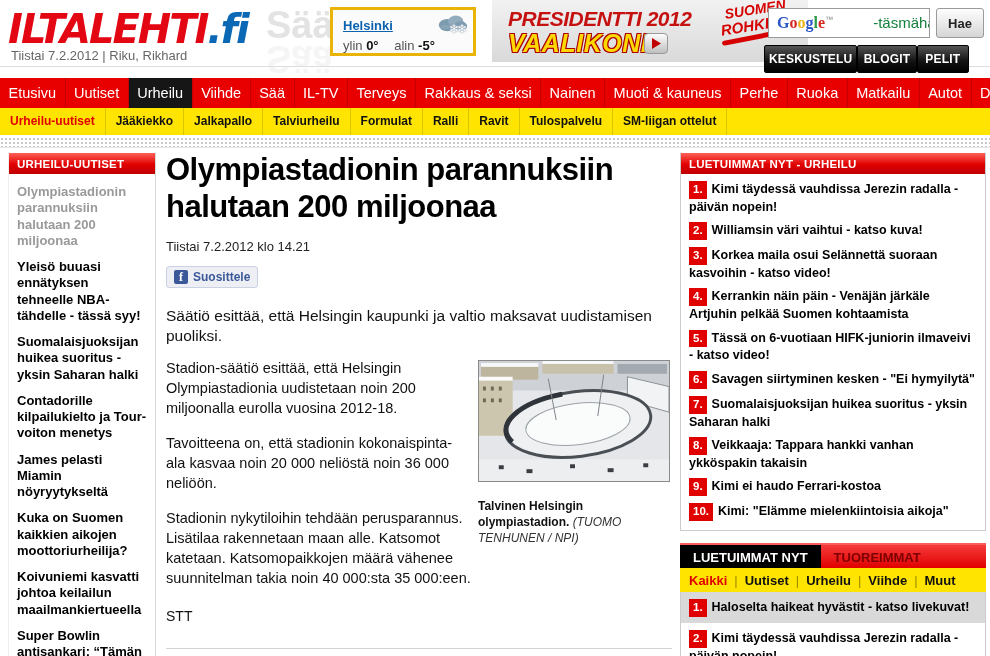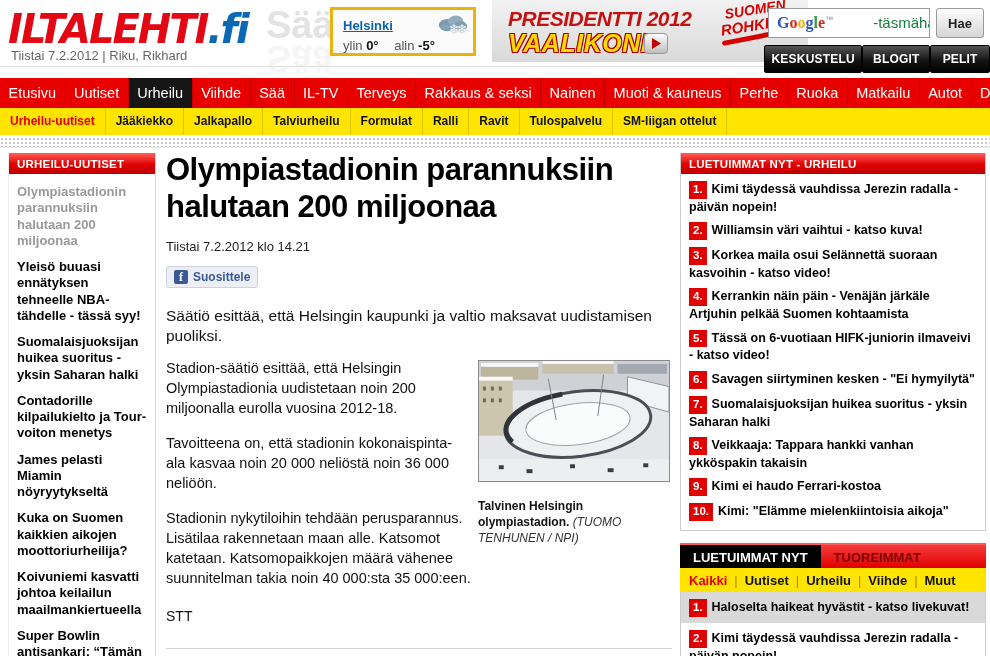--- a/index.html
+++ b/index.html
@@ -31,21 +31,21 @@
   .banner-slogan .s1 { font-size:14px; }
   .banner-slogan .s2 { font-size:15px; }
   .banner-swash { margin:2px auto 0; width:76px; height:5px; background:#d60000; border-radius:3px; transform:rotate(-2deg); }
 
   .search-box { position:absolute; left:768px; top:8px; width:162px; height:30px; border:1px solid #9a9a9a; background:#fff; padding:5px 8px; font-size:14px; white-space:nowrap; overflow:hidden; cursor:text; }
   .glogo { font-family:"Liberation Serif", serif; font-weight:bold; font-size:16px; }
   .gl0,.gl3 { color:#2a56c6; } .gl1,.gl5 { color:#d7281f; } .gl2 { color:#eeb211; } .gl4 { color:#319a49; }
   .gtm { font-size:8px; vertical-align:super; color:#888; }
   .gsuffix { color:#15803d; font-size:15px;margin-left:36px; }
   .hae-btn { position:absolute; left:936px; top:8px; width:48px; height:30px; background:linear-gradient(#fefefe,#d5d5d5); border:1px solid #9a9a9a; border-radius:3px; font-size:13px; font-weight:bold; color:#222; cursor:pointer; }
-  .quick-links { position:absolute; left:764px; top:45px; width:226px; display:flex; gap:0; }
+  .quick-links { position:absolute; left:764px; top:45px; width:205px; display:flex; gap:0; }
   .quick-btn { background:linear-gradient(#555 0%, #151515 55%, #000 100%); color:#fff; border:1px solid #000; border-radius:2px; font-size:12px; font-weight:bold; letter-spacing:0.2px; padding:6px 4px; text-align:center; cursor:pointer; }
   .qb0 { flex:1.6; } .qb1 { flex:1.05; } .qb2 { flex:0.9; }
 
   
   .nav { position:absolute; left:0; top:78px; width:990px; height:30px; background:#e80000; display:flex; }
   .nav-item { color:#fff; font-size:14.5px; line-height:30px; padding:0 8.5px; border-right:1px solid #c40000; cursor:pointer; white-space:nowrap; }
   .nav-item.active { background:#161616; }
   .subnav { position:absolute; left:0; top:108px; width:990px; height:27px; background:#ffe400; display:flex; }
   .subnav-item { color:#111; font-size:12px; font-weight:bold; line-height:27px; padding:0 10px; border-right:1px solid #d9c500; cursor:pointer; white-space:nowrap; }
   .subnav-item.active { color:#e00000; }

